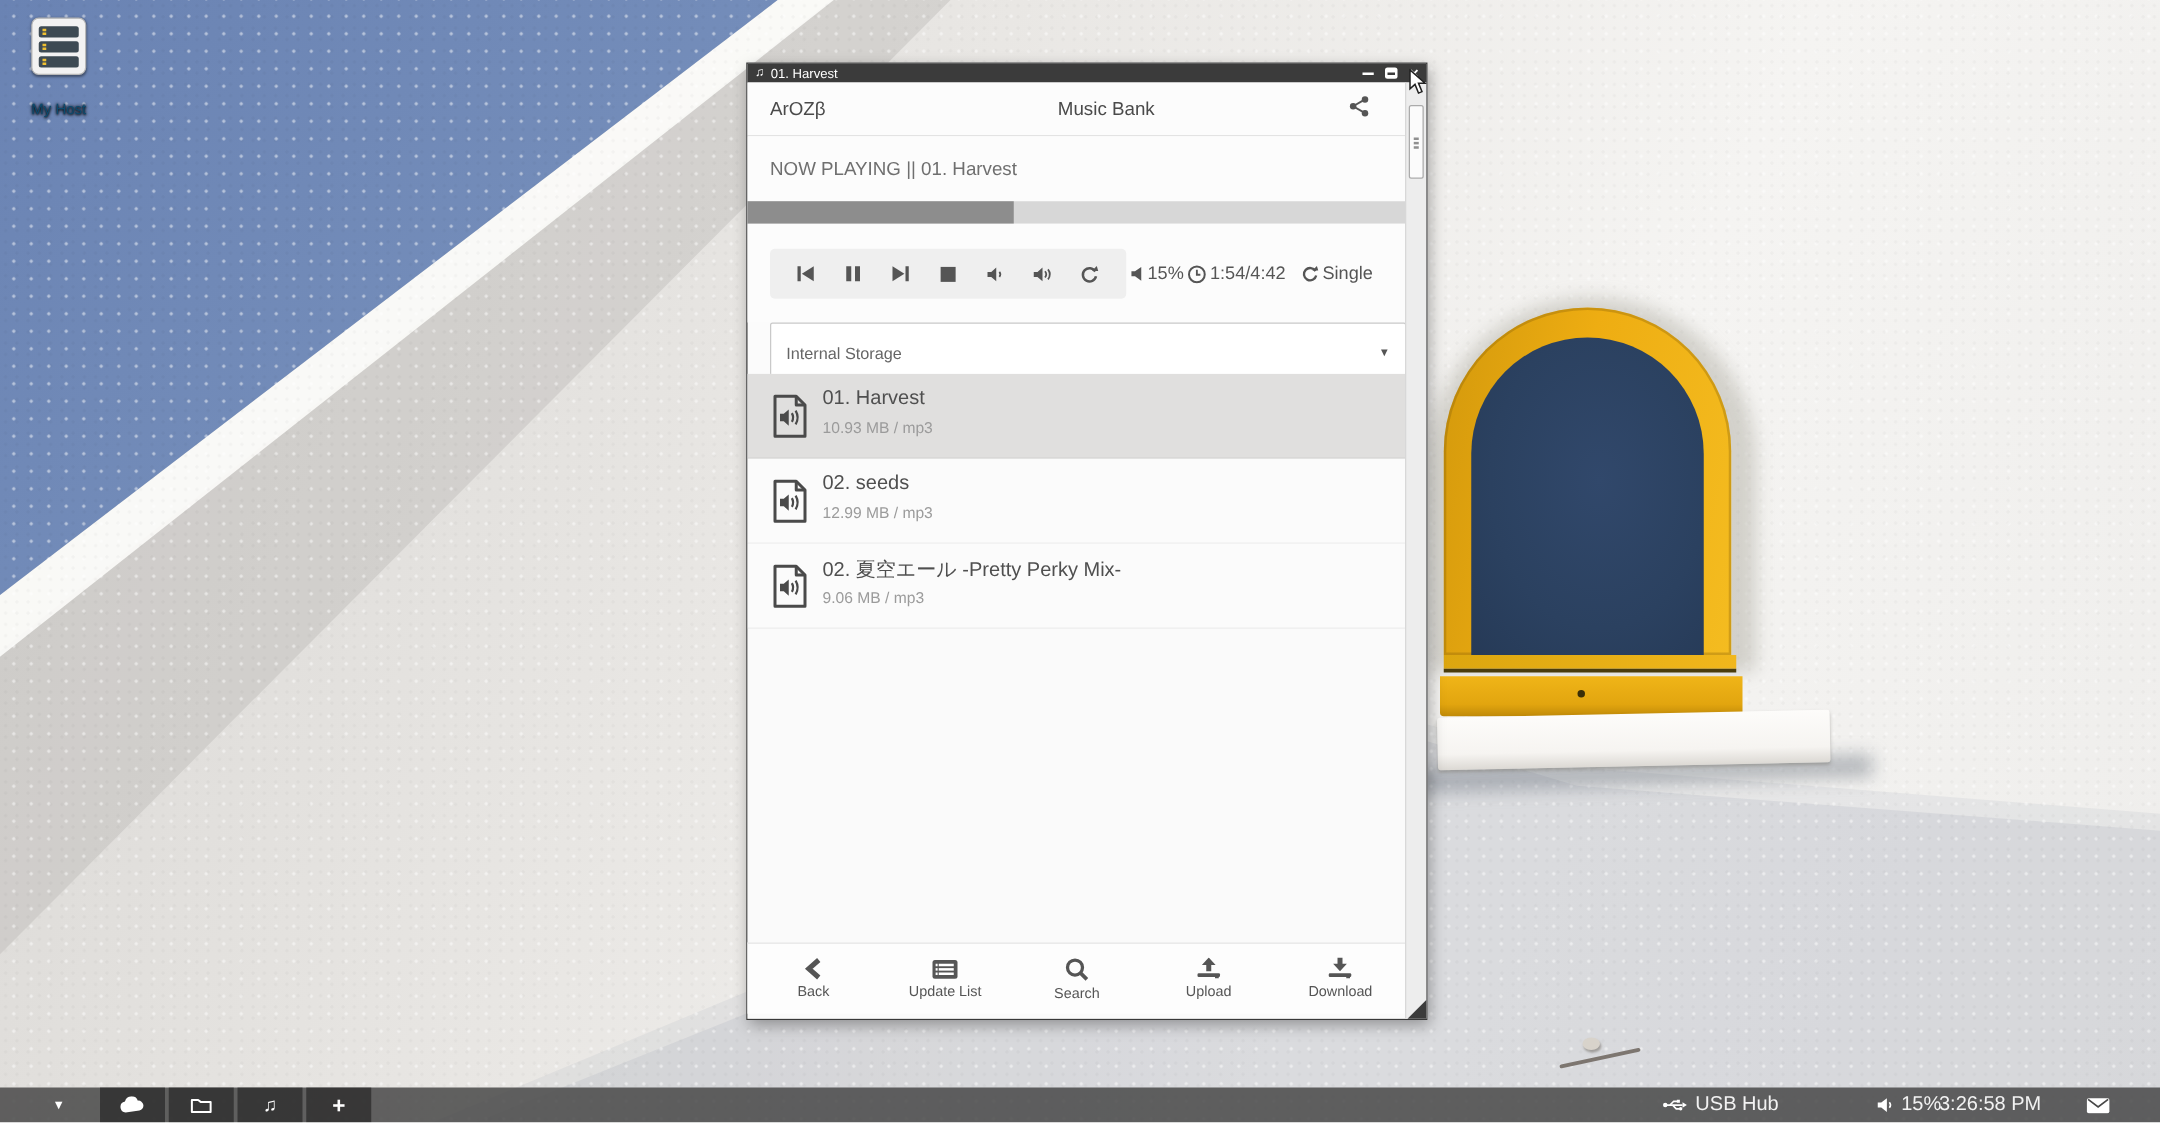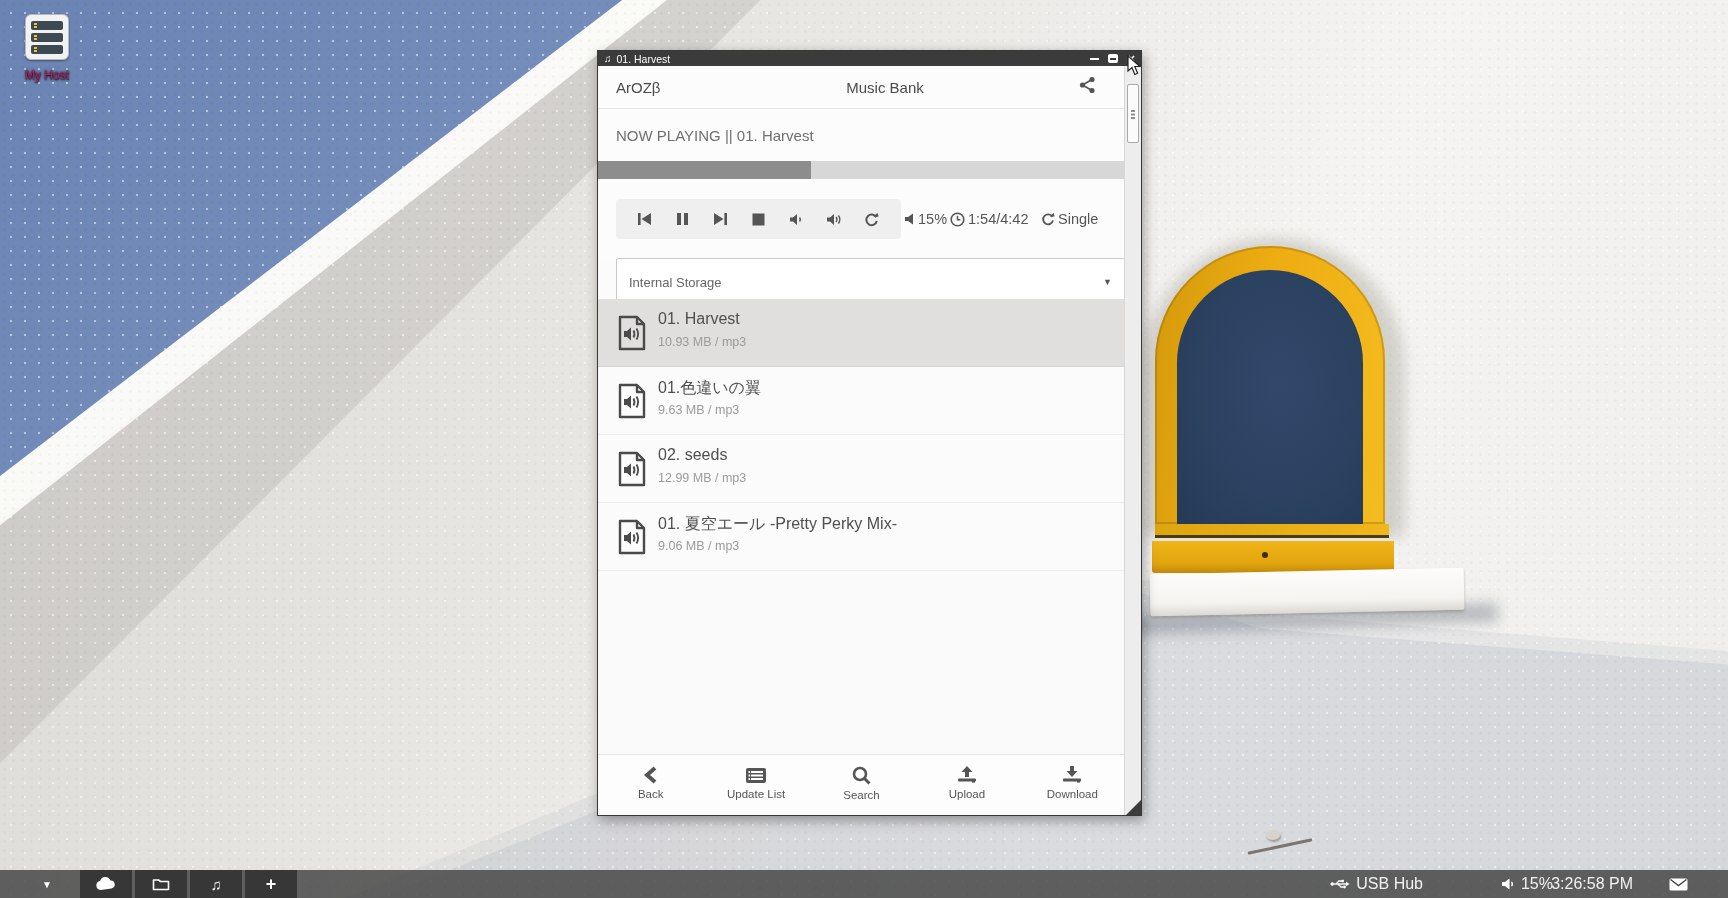--- a/index.html
+++ b/index.html
@@ -47,21 +47,21 @@
   .wire-tuft { position:absolute; left:1266px; top:830px; width:14px; height:10px; border-radius:50%;
     background:#d8d3cb; box-shadow:1px 2px 2px rgba(120,115,108,0.6); }
 
   
   .desktop-icon { position:absolute; left:8px; top:14px; width:78px; text-align:center; }
   .host-icon { width:44px; height:46px; margin:0 auto; background:#f2f2f2; border-radius:6px;
     border:1px solid #b8b8b8; display:flex; flex-direction:column; justify-content:center; gap:3px; padding:4px 5px;
     box-shadow:0 1px 2px rgba(0,0,0,0.4); }
   .server-bar { height:9px; border-radius:2px; background:#3d4a53; position:relative; }
   .server-bar::before { content:""; position:absolute; left:3px; top:2px; width:3px; height:2px; background:#f0c030; box-shadow:0 3px 0 #f0c030; }
-  .desktop-icon-label { margin-top:8px; font-size:12px; color:#be185d;
+  .desktop-icon-label { margin-top:20px; font-size:12px; color:#0c4a6e;
     text-shadow:0 1px 2px #000, 0 0 3px #000; }
 
   
   .app-window { position:absolute; left:597px; top:50px; width:545px; height:766px;
     border:1px solid #383838; background:#fbfbfb; box-shadow:2px 4px 12px rgba(0,0,0,0.35); }
   .titlebar { position:absolute; left:0; top:0; right:0; height:15px; background:#3b3b3b;
     display:flex; align-items:center; color:#fff; font-size:10.5px; padding:0 6px; }
   .titlebar .note { font-size:10px; margin-right:5px; }
   .titlebar-buttons { margin-left:auto; display:flex; align-items:center; gap:9px; }
   .tb-min { width:9px; height:2px; background:#fff; }
@@ -289,47 +289,34 @@
         <div class="song-row">
         <span class="song-icon">
           <svg width="28" height="36" viewBox="0 0 28 36">
             <path d="M2 2 h17 l7 7 v25 h-24 z" fill="none" stroke="#4a4a4a" stroke-width="2.4" stroke-linejoin="round"></path>
             <path d="M19 2 v7 h7" fill="none" stroke="#4a4a4a" stroke-width="2.4" stroke-linejoin="round"></path>
             <polygon points="6,16 9,16 13,12.5 13,25.5 9,22 6,22" fill="#4a4a4a"></polygon>
             <path d="M15.5 15.5 q2 3.5 0 7" stroke="#4a4a4a" stroke-width="1.8" fill="none"></path>
             <path d="M18.5 13.5 q3.2 5.5 0 11" stroke="#4a4a4a" stroke-width="1.8" fill="none"></path>
           </svg>
         </span>
-        <span class="song-title">01.色違いの翼</span>
-        <span class="song-meta">9.63 MB / mp3</span>
+        <span class="song-title">02. seeds</span>
+        <span class="song-meta">12.99 MB / mp3</span>
       </div>
         <div class="song-row">
         <span class="song-icon">
           <svg width="28" height="36" viewBox="0 0 28 36">
             <path d="M2 2 h17 l7 7 v25 h-24 z" fill="none" stroke="#4a4a4a" stroke-width="2.4" stroke-linejoin="round"></path>
             <path d="M19 2 v7 h7" fill="none" stroke="#4a4a4a" stroke-width="2.4" stroke-linejoin="round"></path>
             <polygon points="6,16 9,16 13,12.5 13,25.5 9,22 6,22" fill="#4a4a4a"></polygon>
             <path d="M15.5 15.5 q2 3.5 0 7" stroke="#4a4a4a" stroke-width="1.8" fill="none"></path>
             <path d="M18.5 13.5 q3.2 5.5 0 11" stroke="#4a4a4a" stroke-width="1.8" fill="none"></path>
           </svg>
         </span>
-        <span class="song-title">02. seeds</span>
-        <span class="song-meta">12.99 MB / mp3</span>
-      </div>
-        <div class="song-row">
-        <span class="song-icon">
-          <svg width="28" height="36" viewBox="0 0 28 36">
-            <path d="M2 2 h17 l7 7 v25 h-24 z" fill="none" stroke="#4a4a4a" stroke-width="2.4" stroke-linejoin="round"></path>
-            <path d="M19 2 v7 h7" fill="none" stroke="#4a4a4a" stroke-width="2.4" stroke-linejoin="round"></path>
-            <polygon points="6,16 9,16 13,12.5 13,25.5 9,22 6,22" fill="#4a4a4a"></polygon>
-            <path d="M15.5 15.5 q2 3.5 0 7" stroke="#4a4a4a" stroke-width="1.8" fill="none"></path>
-            <path d="M18.5 13.5 q3.2 5.5 0 11" stroke="#4a4a4a" stroke-width="1.8" fill="none"></path>
-          </svg>
-        </span>
-        <span class="song-title">01. 夏空エール -Pretty Perky Mix-</span>
+        <span class="song-title">02. 夏空エール -Pretty Perky Mix-</span>
         <span class="song-meta">9.06 MB / mp3</span>
       </div>
       </div>
 
     <div class="bottom-toolbar">
       <div class="tool-btn">
         <svg width="16" height="18" viewBox="0 0 16 18">
             <polyline points="12,2 4,9 12,16" stroke="#555" stroke-width="4" fill="none"></polyline>
           </svg>
         <span class="tool-label">Back</span>

